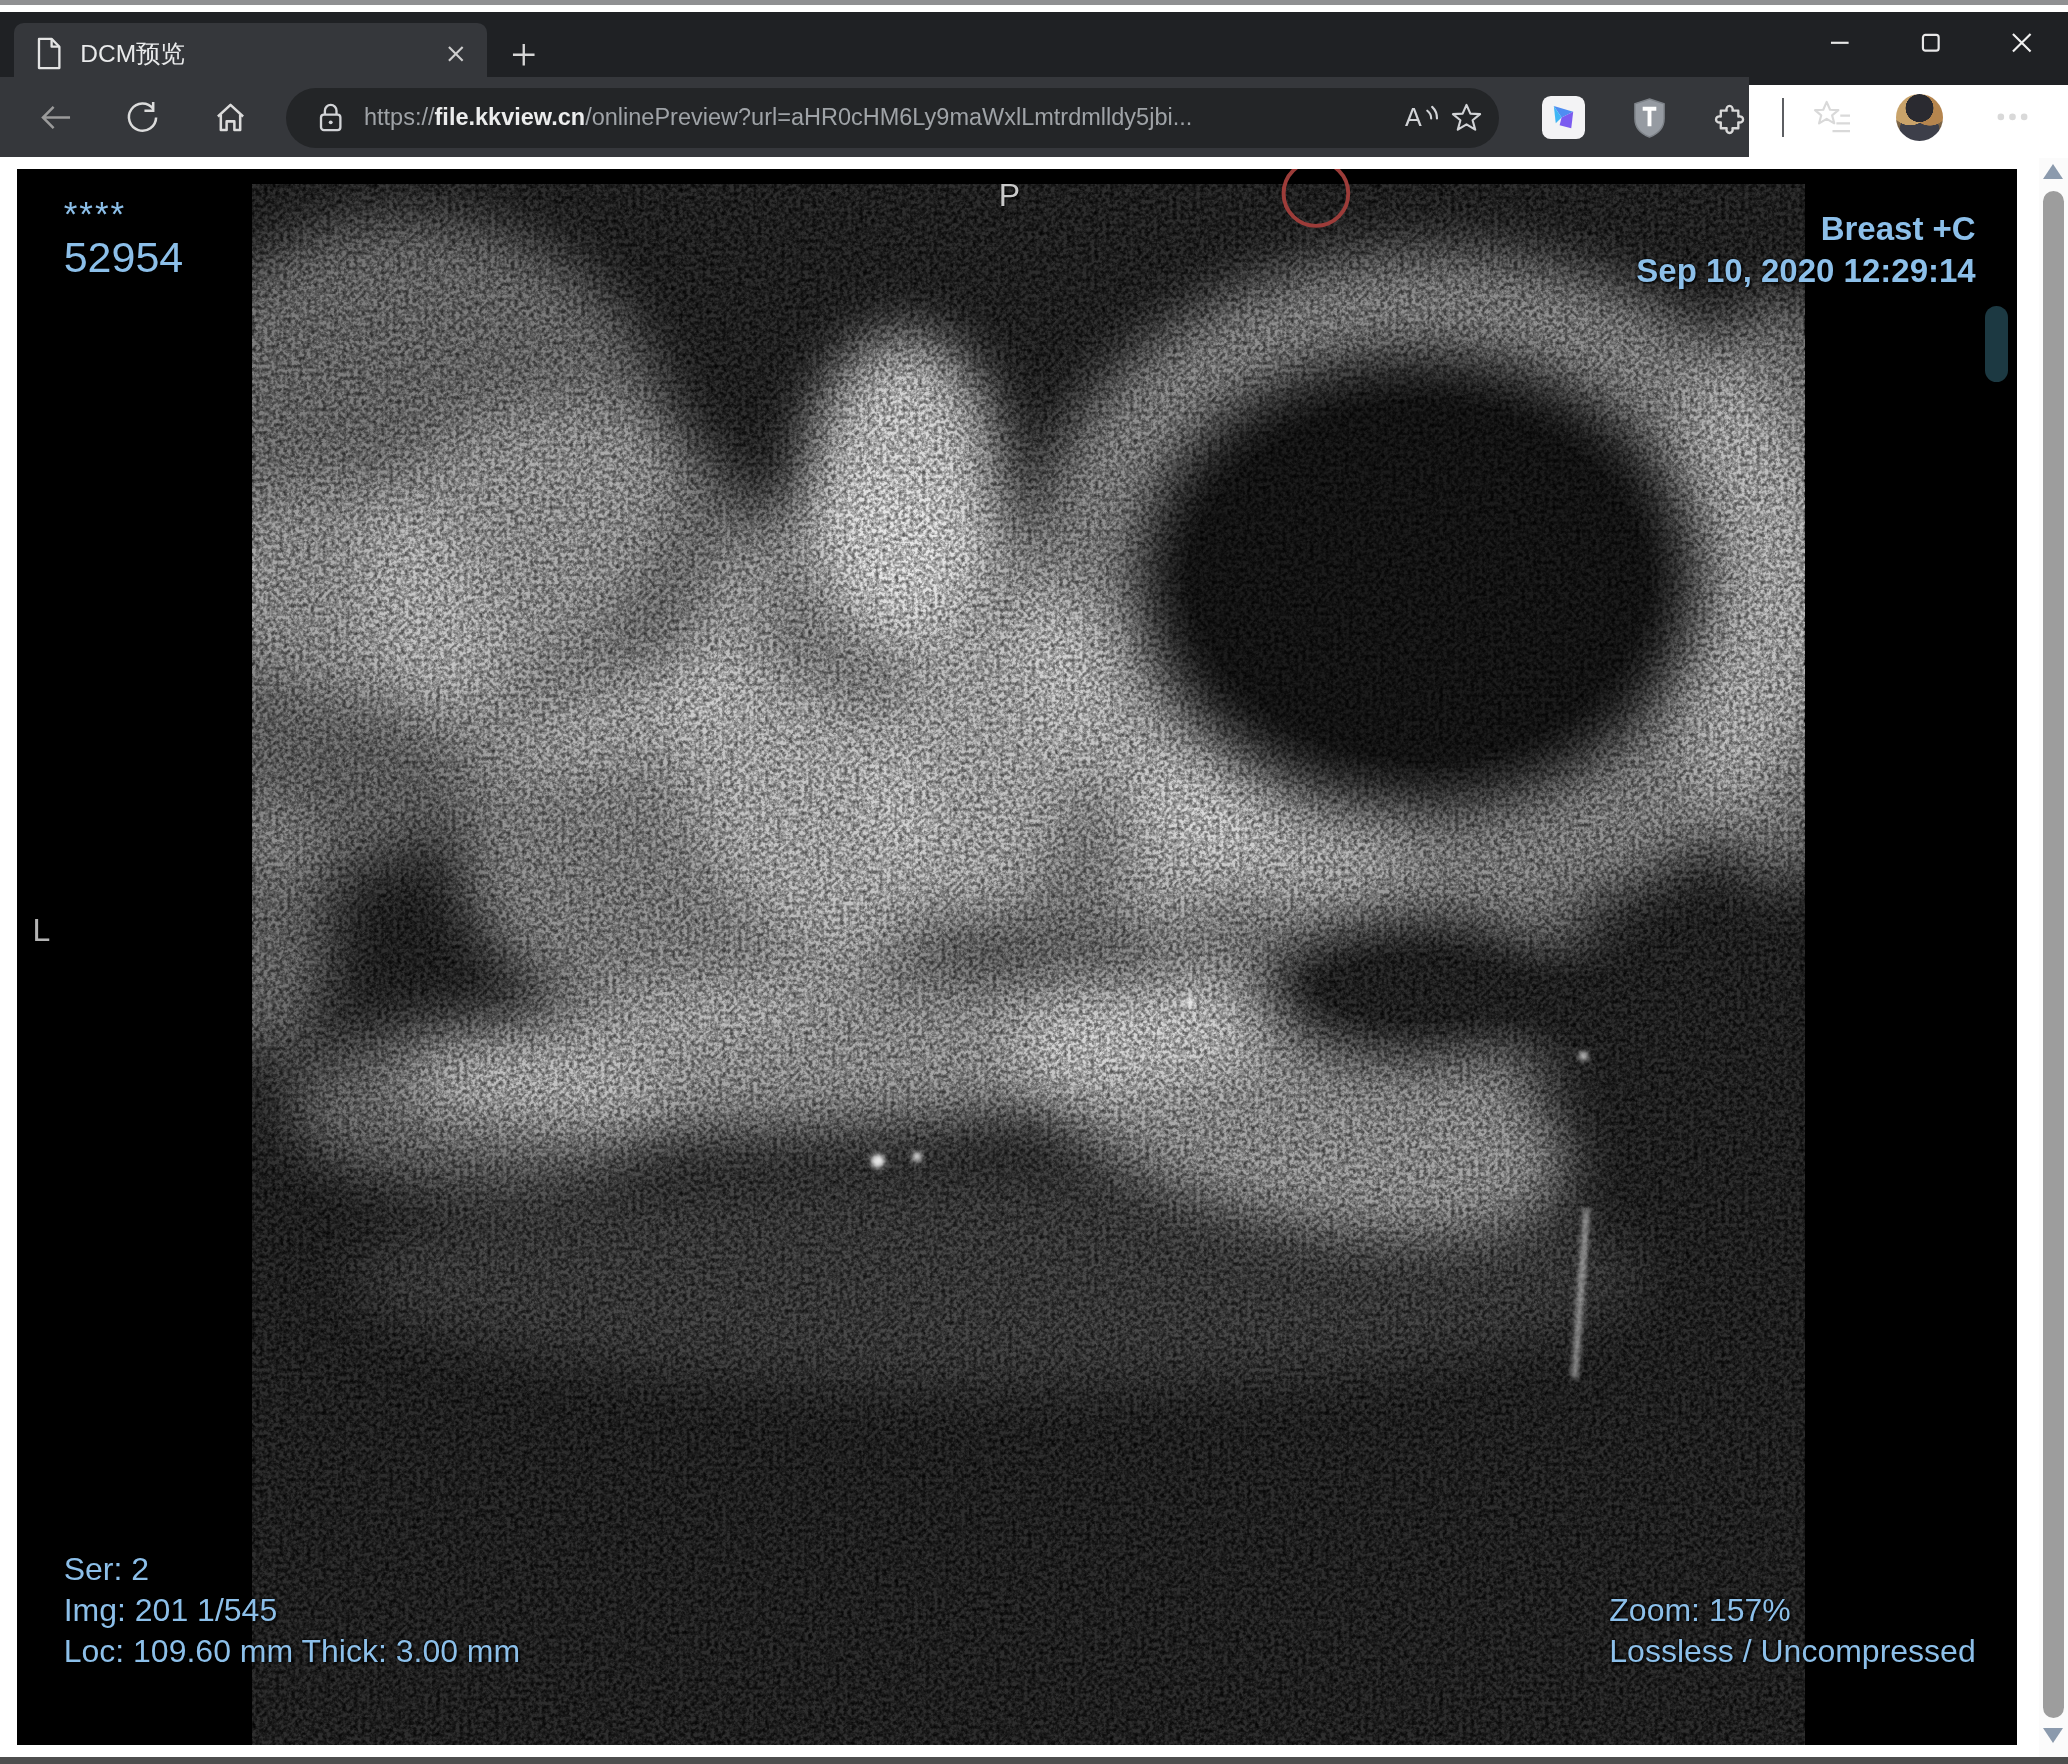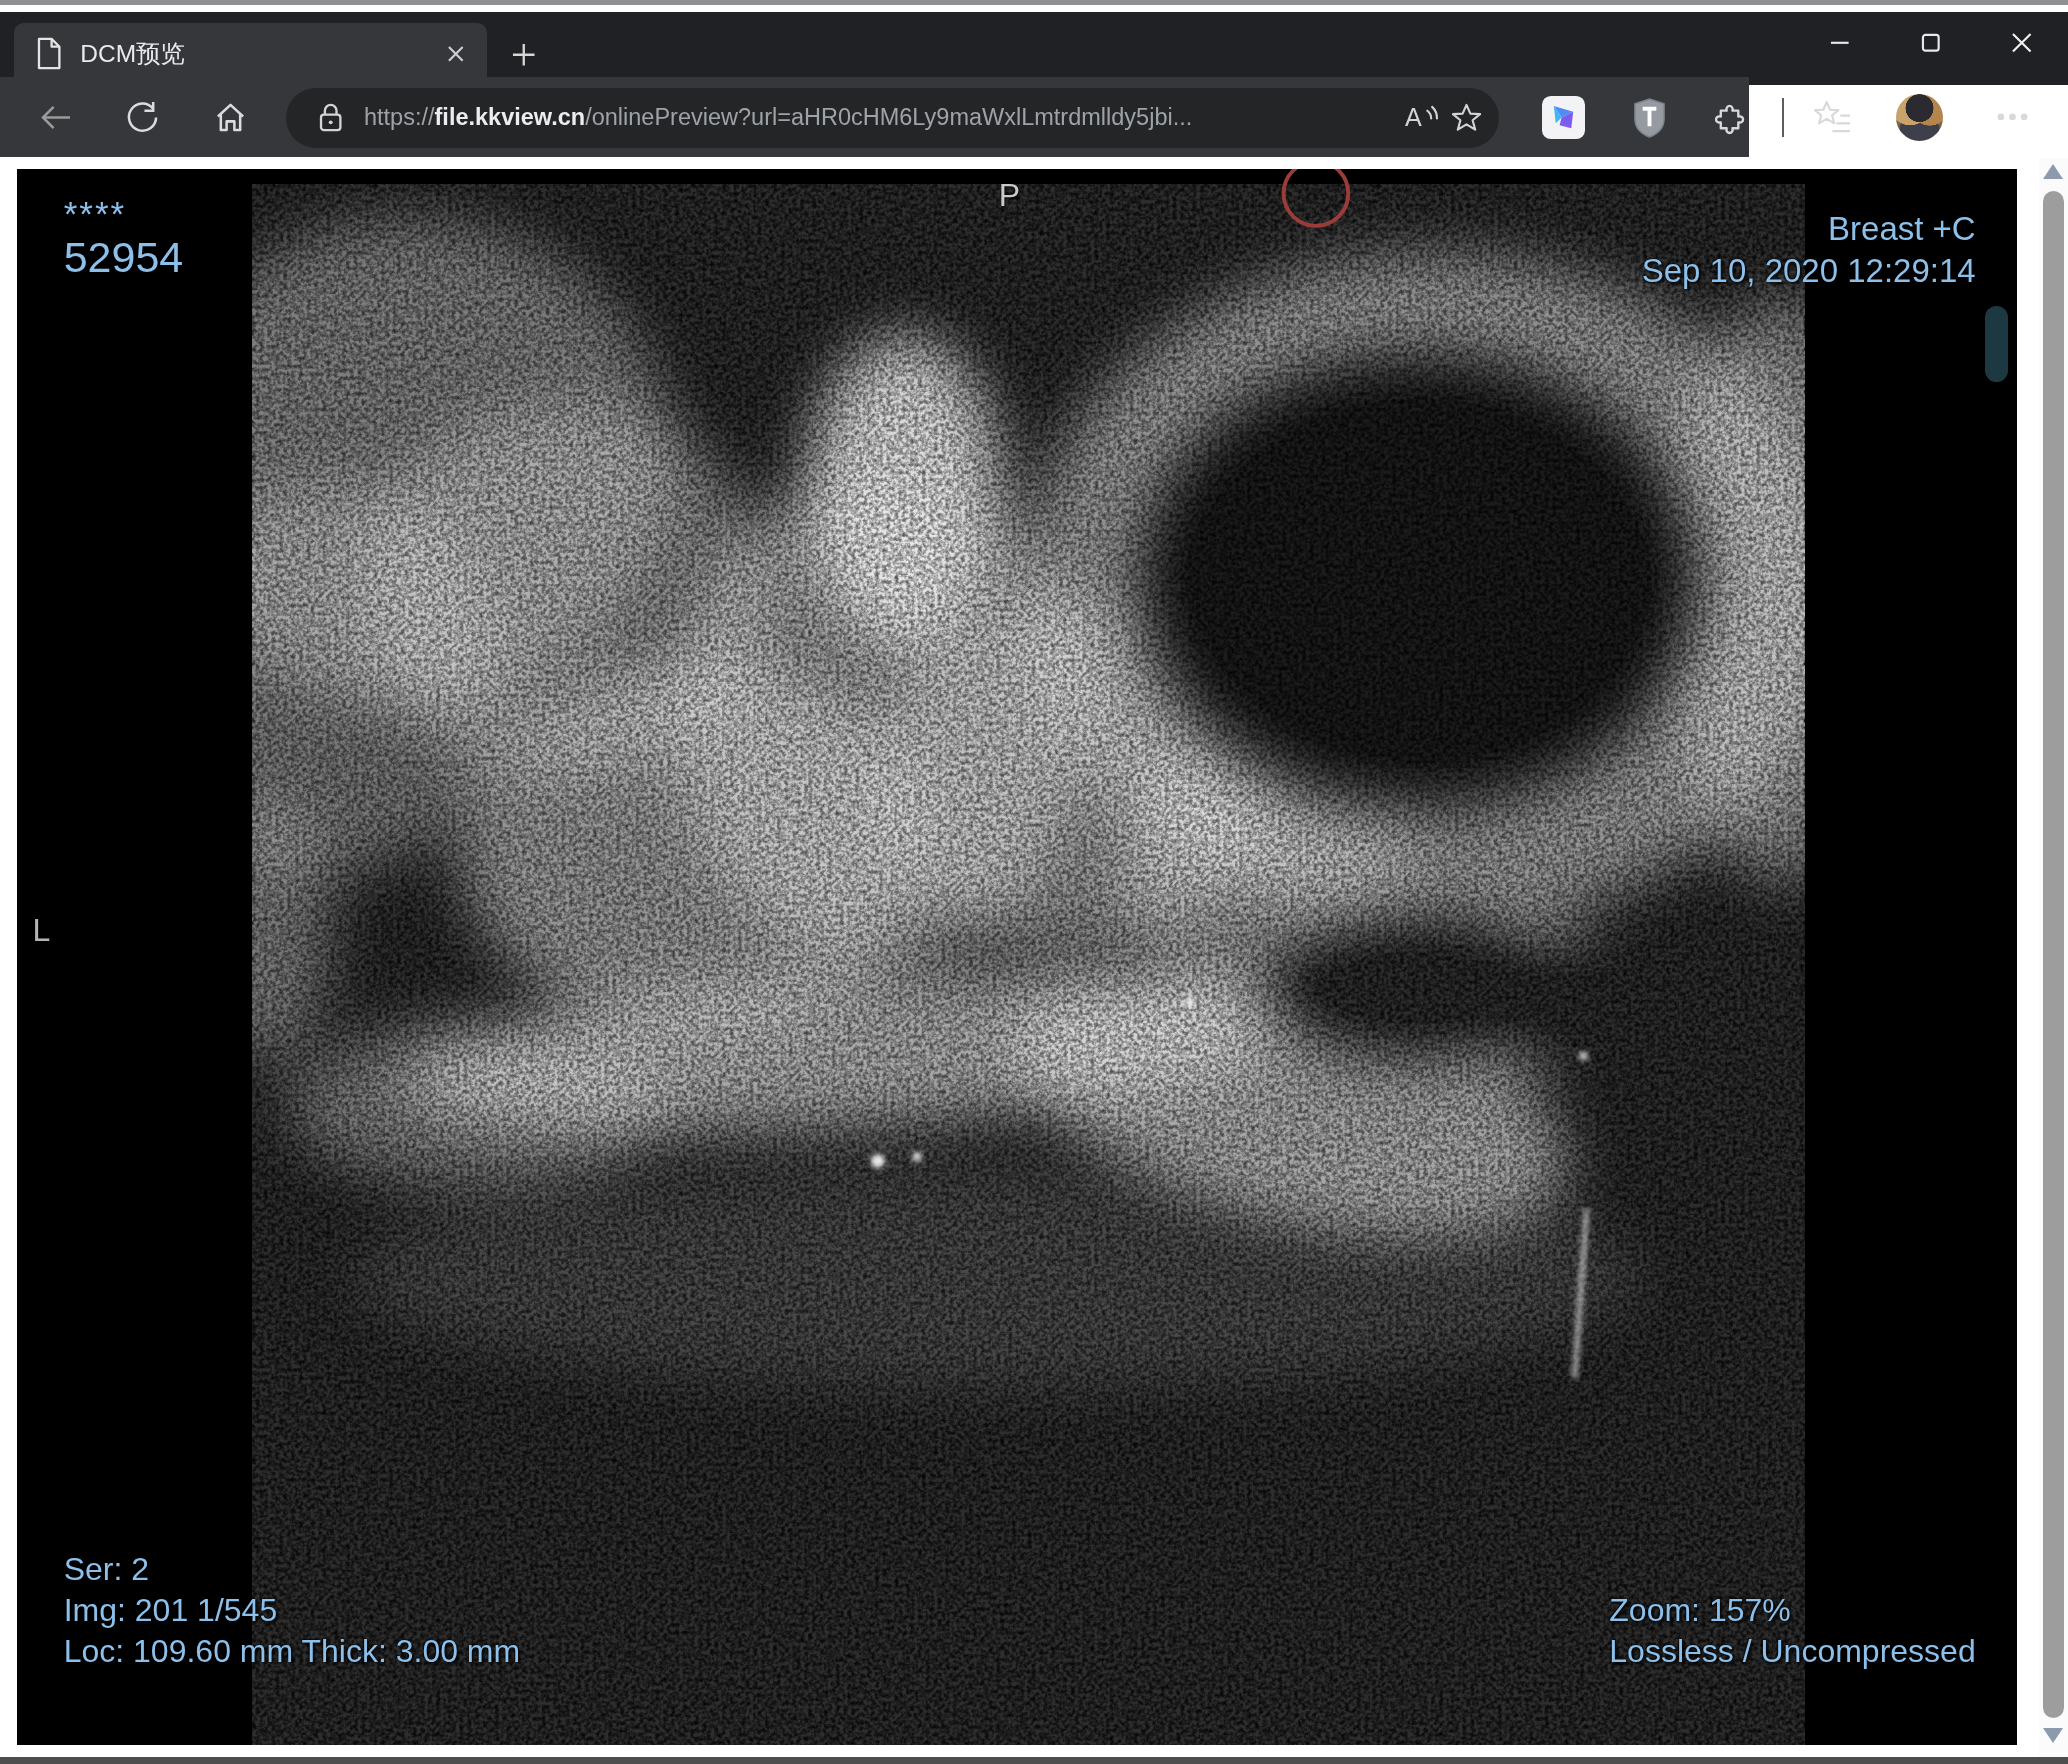--- a/index.html
+++ b/index.html
@@ -45,21 +45,21 @@
   .more{position:absolute;left:1982px;top:0;height:80px;width:61px;display:flex;align-items:center;justify-content:center;}
   
   .page{position:absolute;left:0;top:158px;width:2068px;height:1600px;background:#ffffff;}
   .canvas{position:absolute;left:16.7px;top:10.8px;width:2000px;height:1576px;background:#000;overflow:hidden;}
   .canvas svg{position:absolute;left:0;top:0;}
   .ov{position:absolute;color:var(--overlay-text,#8cbfe9);font-size:32px;line-height:41px;
       text-shadow:2px 2px 2.9px rgba(0,0,0,.95), -1px -1px 2px rgba(0,0,0,.7);white-space:nowrap;}
   .ov.tl{left:47px;top:25.5px;}
   .ov.tl .stars{font-size:35px;letter-spacing:2px;line-height:39px;}
   .ov.tl .pid{font-size:43px;line-height:49px;}
-  .ov.tr{right:41px;top:39px;text-align:right;font-size:33px;line-height:42px;}
+  .ov.tr{right:41px;top:39px;text-align:right;font-size:33px;line-height:42px;font-weight:bold;}
   .ov.bl{left:47px;top:1380px;}
   .ov.br{right:41px;top:1421px;text-align:left;}
   .marker{position:absolute;font-size:32px;text-shadow:1px 1px 2px #000;}
   .marker.p{left:982px;top:7.8px;color:#c9c9c9;}
   .marker.l{left:15.7px;top:743px;color:#b4b4b4;}
   .position-pill{position:absolute;left:1968px;top:137px;width:23.5px;height:76px;border-radius:11.8px;
       background:var(--position-indicator,#1c3942);}
   .annotation-circle{fill:none;stroke:var(--annotation-circle,#9c3c39);stroke-width:4;}
   
   .scrollbar{position:absolute;left:2039px;top:0;width:29px;height:1600px;background:#fbfbfb;}

